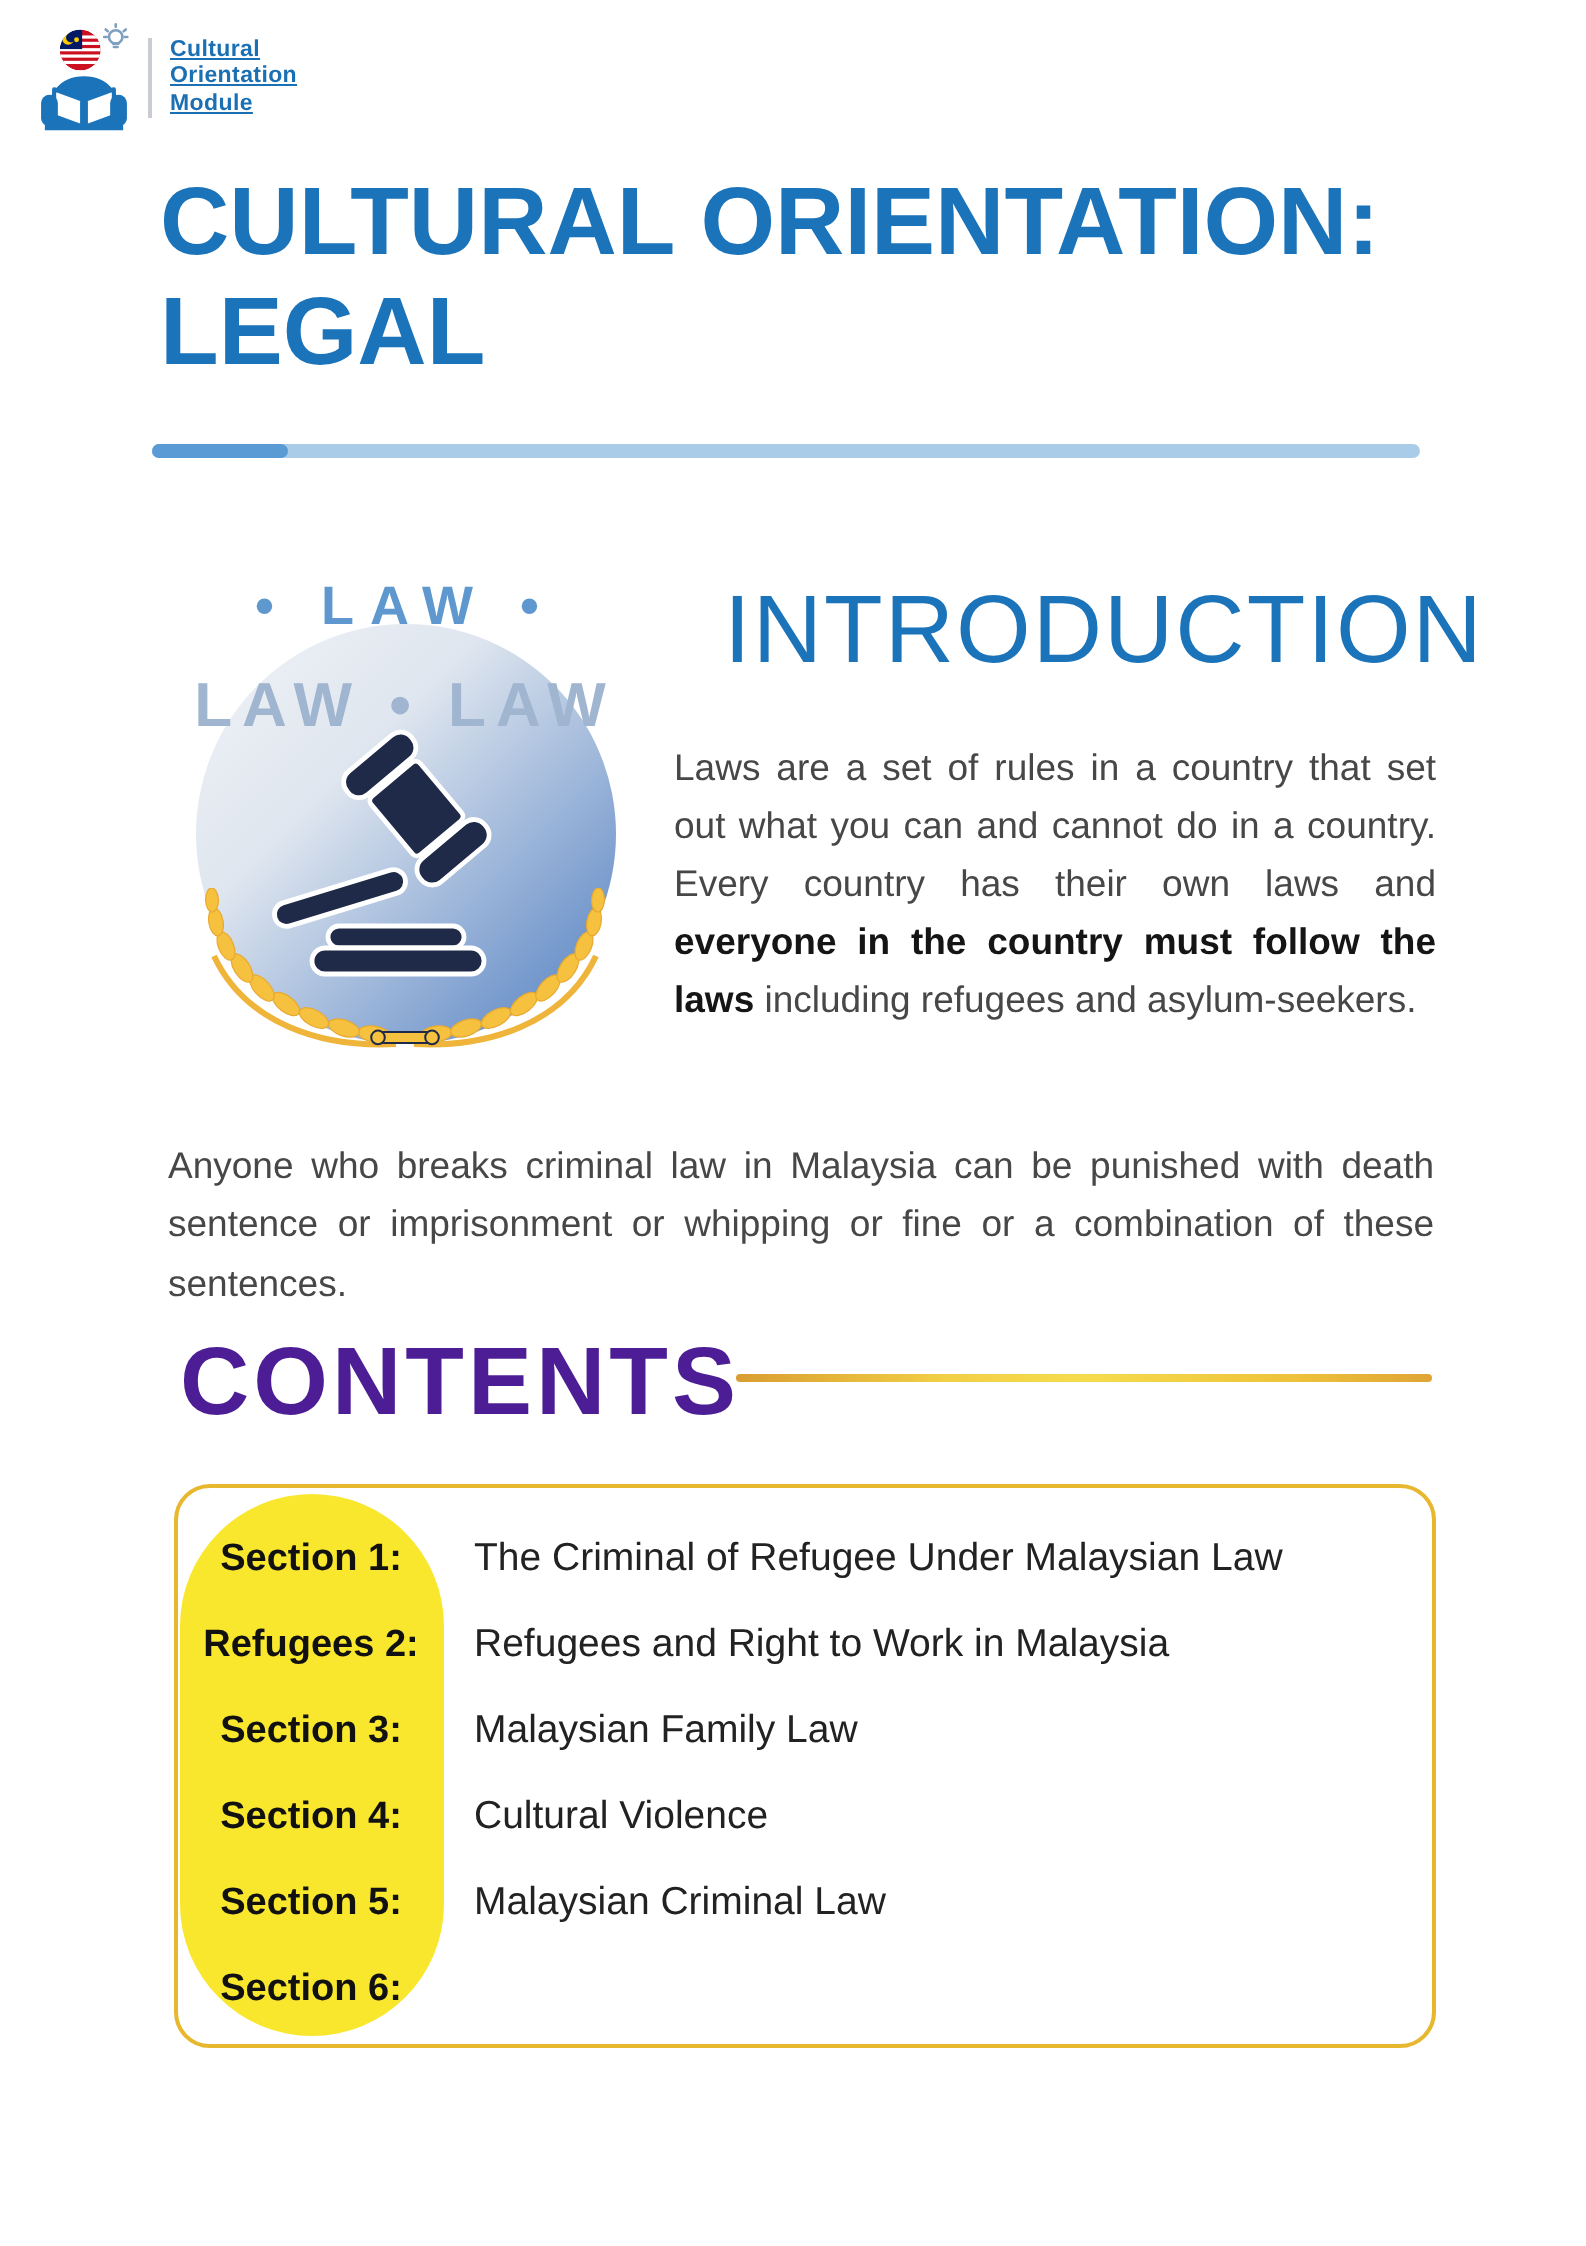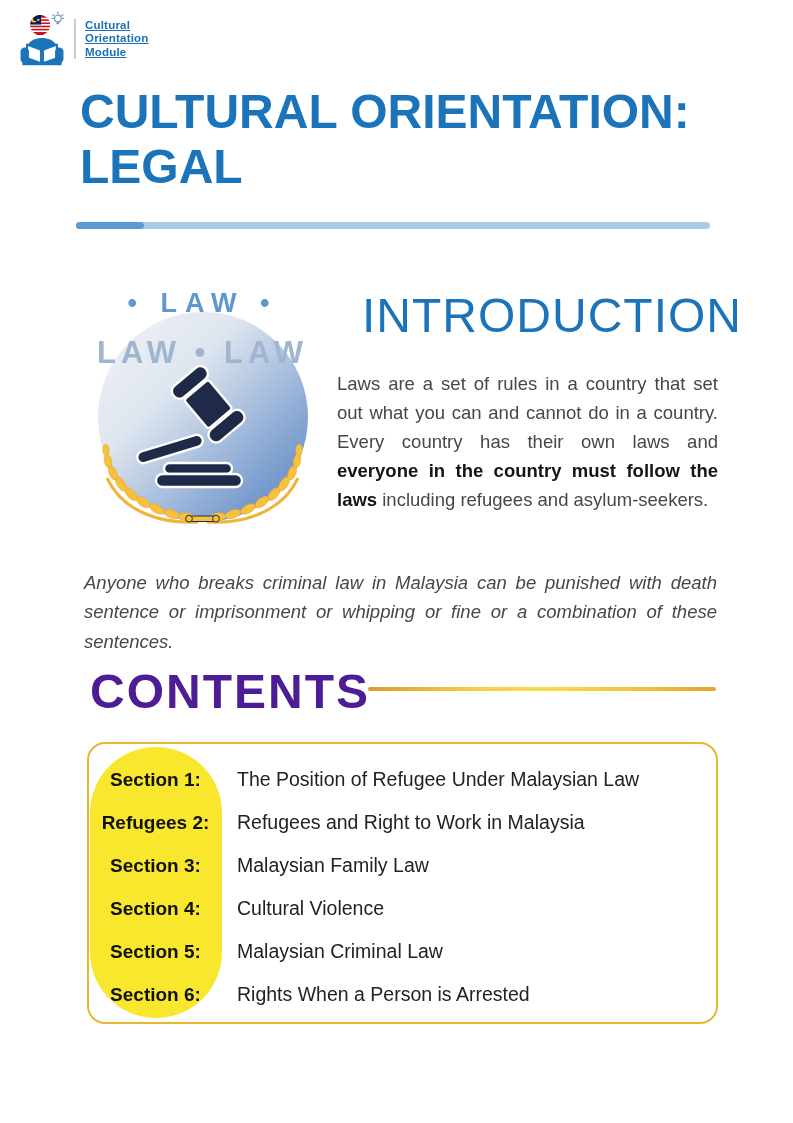--- a/index.html
+++ b/index.html
@@ -45,21 +45,21 @@
     position:absolute;left:334px;top:288px;color:#1b74ba;font-weight:400;
     font-size:48px;letter-spacing:1px;white-space:nowrap;margin-left:28px;
   }
   .intro-p1{
     position:absolute;left:337px;top:350px;width:381px;
     font-size:18.5px;line-height:29px;color:#474747;text-align:justify;
   }
   .intro-p1 b, .p2 b{color:#151515;}
   .p2{
     position:absolute;left:84px;top:549px;width:633px;
-    font-size:18.5px;line-height:29.5px;color:#474747;text-align:justify;font-style:italic;
+    font-size:18.5px;line-height:29.5px;color:#474747;text-align:justify;
   }
   
   .contents-heading{
     position:absolute;left:90px;top:664px;color:#4c1d95;font-weight:800;
     font-size:48px;letter-spacing:2px;white-space:nowrap;
   }
   .contents-line{
     position:absolute;left:368px;top:687px;width:348px;height:4px;border-radius:2px;
     background:linear-gradient(90deg,#d99d31 0%,#f2cf45 30%,#f6dc4d 50%,#eec23a 80%,#dfa435 100%);
   }
@@ -191,36 +191,35 @@
 <p class="p2">Anyone who breaks criminal law in Malaysia can be punished with death sentence or imprisonment or whipping or fine or a combination of these sentences.</p>
 
 <div class="contents-heading">CONTENTS</div>
 <div class="contents-line"></div>
 
 <div class="contents-box">
   <div class="highlight-blob"></div>
   <div class="sections">
     <div class="section-row">
       <span class="section-label">Section 1:</span>
-      <span class="section-title">The Position of Refugee Under Malaysian Law</span>
+      <span class="section-title">The Criminal of Refugee Under Malaysian Law</span>
     </div>
     <div class="section-row">
       <span class="section-label">Refugees 2:</span>
       <span class="section-title">Refugees and Right to Work in Malaysia</span>
     </div>
     <div class="section-row">
       <span class="section-label">Section 3:</span>
       <span class="section-title">Malaysian Family Law</span>
     </div>
     <div class="section-row">
       <span class="section-label">Section 4:</span>
       <span class="section-title">Cultural Violence</span>
     </div>
     <div class="section-row">
       <span class="section-label">Section 5:</span>
       <span class="section-title">Malaysian Criminal Law</span>
     </div>
     <div class="section-row">
       <span class="section-label">Section 6:</span>
-      <span class="section-title">Rights When a Person is Arrested</span>
     </div>
   </div>
 </div>
 
 </body></html>

